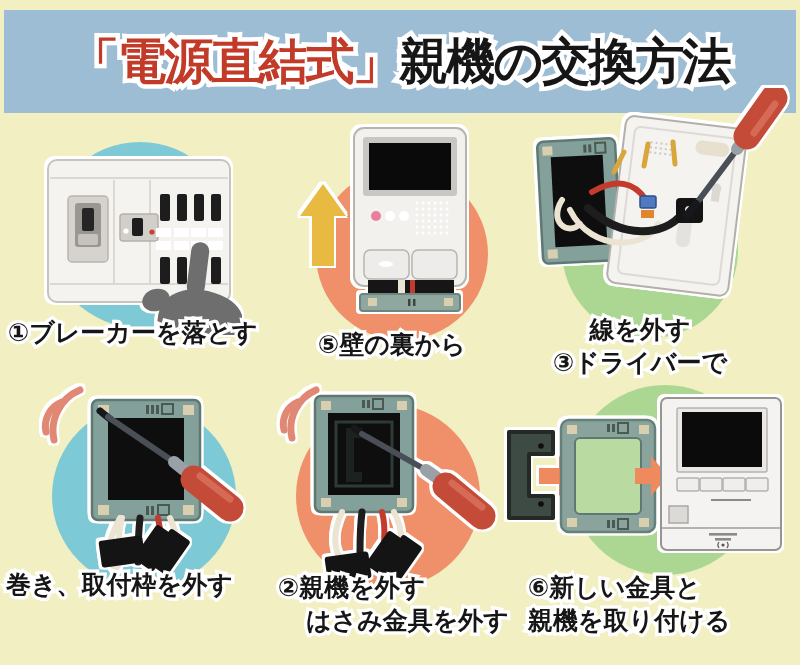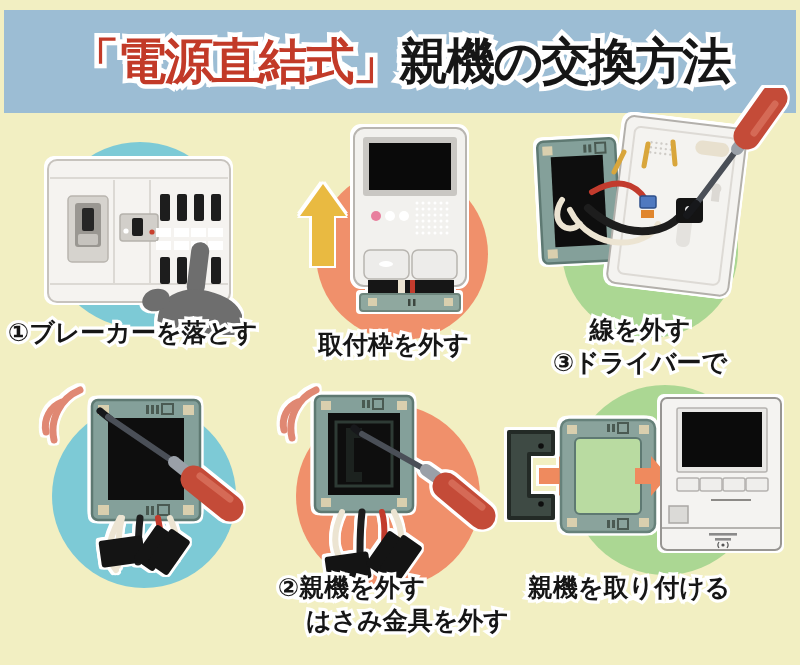--- a/index.html
+++ b/index.html
@@ -314,27 +314,29 @@
       <circle cx="220" cy="153" r="1.6" fill="#555555"></circle>
       <path d="M216 150 a5 5 0 0 0 0 6 M224 150 a5 5 0 0 1 0 6" fill="none" stroke="#555555" stroke-width="1.2"></path>
     </g>
   </g>
 </svg>
 
 <div class="abs cap cap1">
   <span>①ブレーカーを落とす</span>
 </div>
 <div class="abs cap cap2">
-  <span>取付枠を外す</span>
+  <span>⑤壁の裏から</span>
 </div>
 <div class="abs cap cap3">
   <span>線を外す</span>
   <span>③ドライバーで</span>
 </div>
 <div class="abs cap cap4">
+  <span>巻き、取付枠を外す</span>
 </div>
 <div class="abs cap cap5">
   <span>②親機を外す</span>
   <span>はさみ金具を外す</span>
 </div>
 <div class="abs cap cap6">
+  <span>⑥新しい金具と</span>
   <span>親機を取り付ける</span>
 </div>
 
 </body></html>

